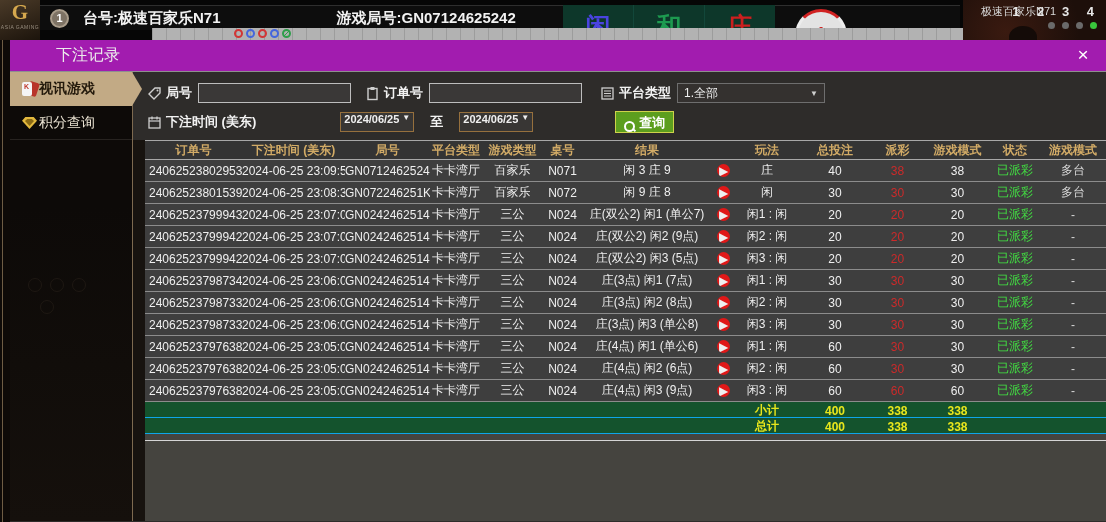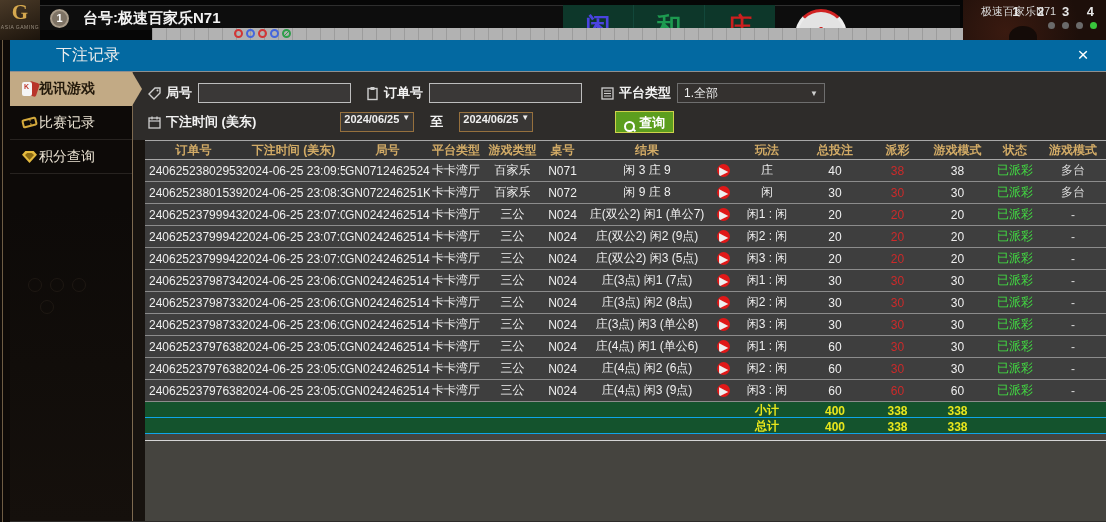--- a/index.html
+++ b/index.html
@@ -33,21 +33,21 @@
   .bead { width:9px; height:9px; border-radius:50%; border:2px solid; background:transparent; }
   .bead.red { border-color:#d23535; } .bead.blue { border-color:#4466dd; }
   .bead.green-slash { border-color:#2e9e4a; background:linear-gradient(135deg,transparent 42%,#2e9e4a 42% 58%,transparent 58%); }
 
   
   .left-strip { position:absolute; left:0; top:40px; width:10px; height:482px; background:#0e0a07; }
   .left-strip::after { content:''; position:absolute; left:2px; top:0; width:1px; height:100%; background:#6e5c44; }
 
   
   .modal { position:absolute; left:10px; top:40px; width:1096px; height:482px; background:#2e2c2a; z-index:5; }
-  .modal-header { height:32px; background:#0369a1; border-bottom:1px solid #8f8f8f; display:flex; align-items:center; position:relative; }
+  .modal-header { height:32px; background:#a21caf; border-bottom:1px solid #8f8f8f; display:flex; align-items:center; position:relative; }
   .modal-title { color:#ececec; font-size:16px; margin-left:46px; }
   .close-btn { position:absolute; right:12px; top:5px; color:#fff; font-size:19px; width:22px; height:22px; text-align:center; line-height:20px; cursor:pointer; }
   .modal-body { display:flex; height:449px; }
 
   
   .sidebar { width:132px; background:#0d0a08; position:relative; z-index:6; border-right:1px solid #7d6a50; }
   .side-item { position:relative; height:34px; display:flex; align-items:center; padding-left:11px; border-bottom:1px solid #272320; color:#ece4d4; font-size:14px; cursor:pointer; }
   .side-item.active { background:#c2aa85; color:#241a0c; font-weight:bold; border-bottom:none; }
   .side-item.active::after { content:''; position:absolute; right:-10px; top:0; border-left:10px solid #c2aa85; border-top:17px solid transparent; border-bottom:17px solid transparent; }
   .side-rest { position:absolute; left:0; top:136px; bottom:0; width:100%; background:linear-gradient(#0d0a08,#15100c); }
@@ -107,20 +107,21 @@
 <div class="stage">
 
   <div class="game-strip">
     <div class="logo">
       <div class="logo-g">G</div>
       <div class="logo-sub">ASIA GAMING</div>
     </div>
     <div class="topbar">
       <div class="seat-badge">1</div>
       <div class="tbl-label">台号:极速百家乐N71</div>
+      <div class="round-label">游戏局号:GN07124625242</div>
     </div>
     <div class="bet-panel">
       <div class="bet-cell spot-player">闲</div>
       <div class="bet-cell spot-tie">和</div>
       <div class="bet-cell spot-banker">庄</div>
     </div>
     <div class="timer">1</div>
     <div class="roadmap">
       <div class="beads">
         <span class="bead red"></span>
@@ -152,26 +153,20 @@
     </div>
     <div class="modal-body">
 
       <div class="sidebar">
         <div class="side-item active">
           <span class="icon16">
               <span class="card-back"></span>
               <span class="card-front"></span>
             </span>
           <span>视讯游戏</span>
-        </div>
-        <div class="side-item">
-          <span class="icon16">
-              <span class="ticket"></span>
-            </span>
-          <span>比赛记录</span>
         </div>
         <div class="side-item">
           <span class="icon16">
               <span class="gem"></span>
             </span>
           <span>积分查询</span>
         </div>
         <div class="side-rest">
           <span class="glow" style="left:18px;top:70px"></span>
             <span class="glow" style="left:40px;top:70px"></span>

